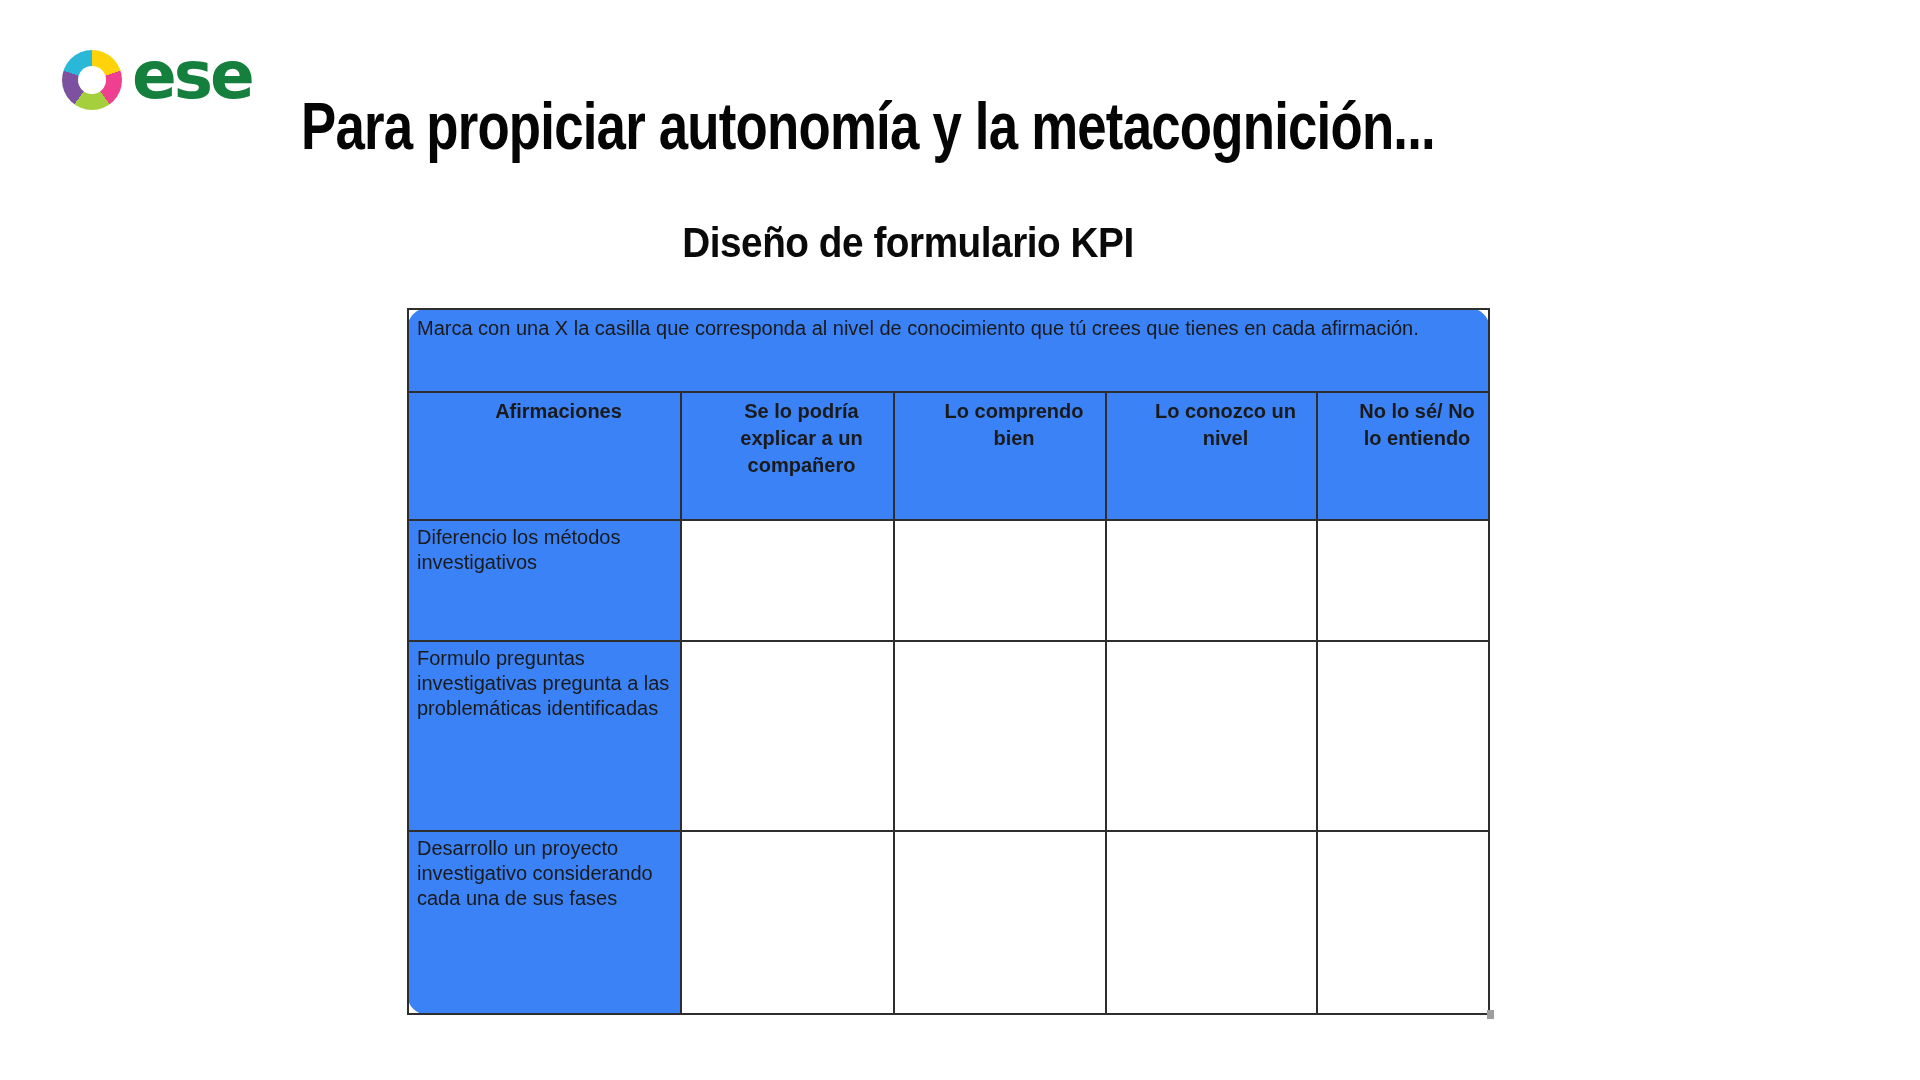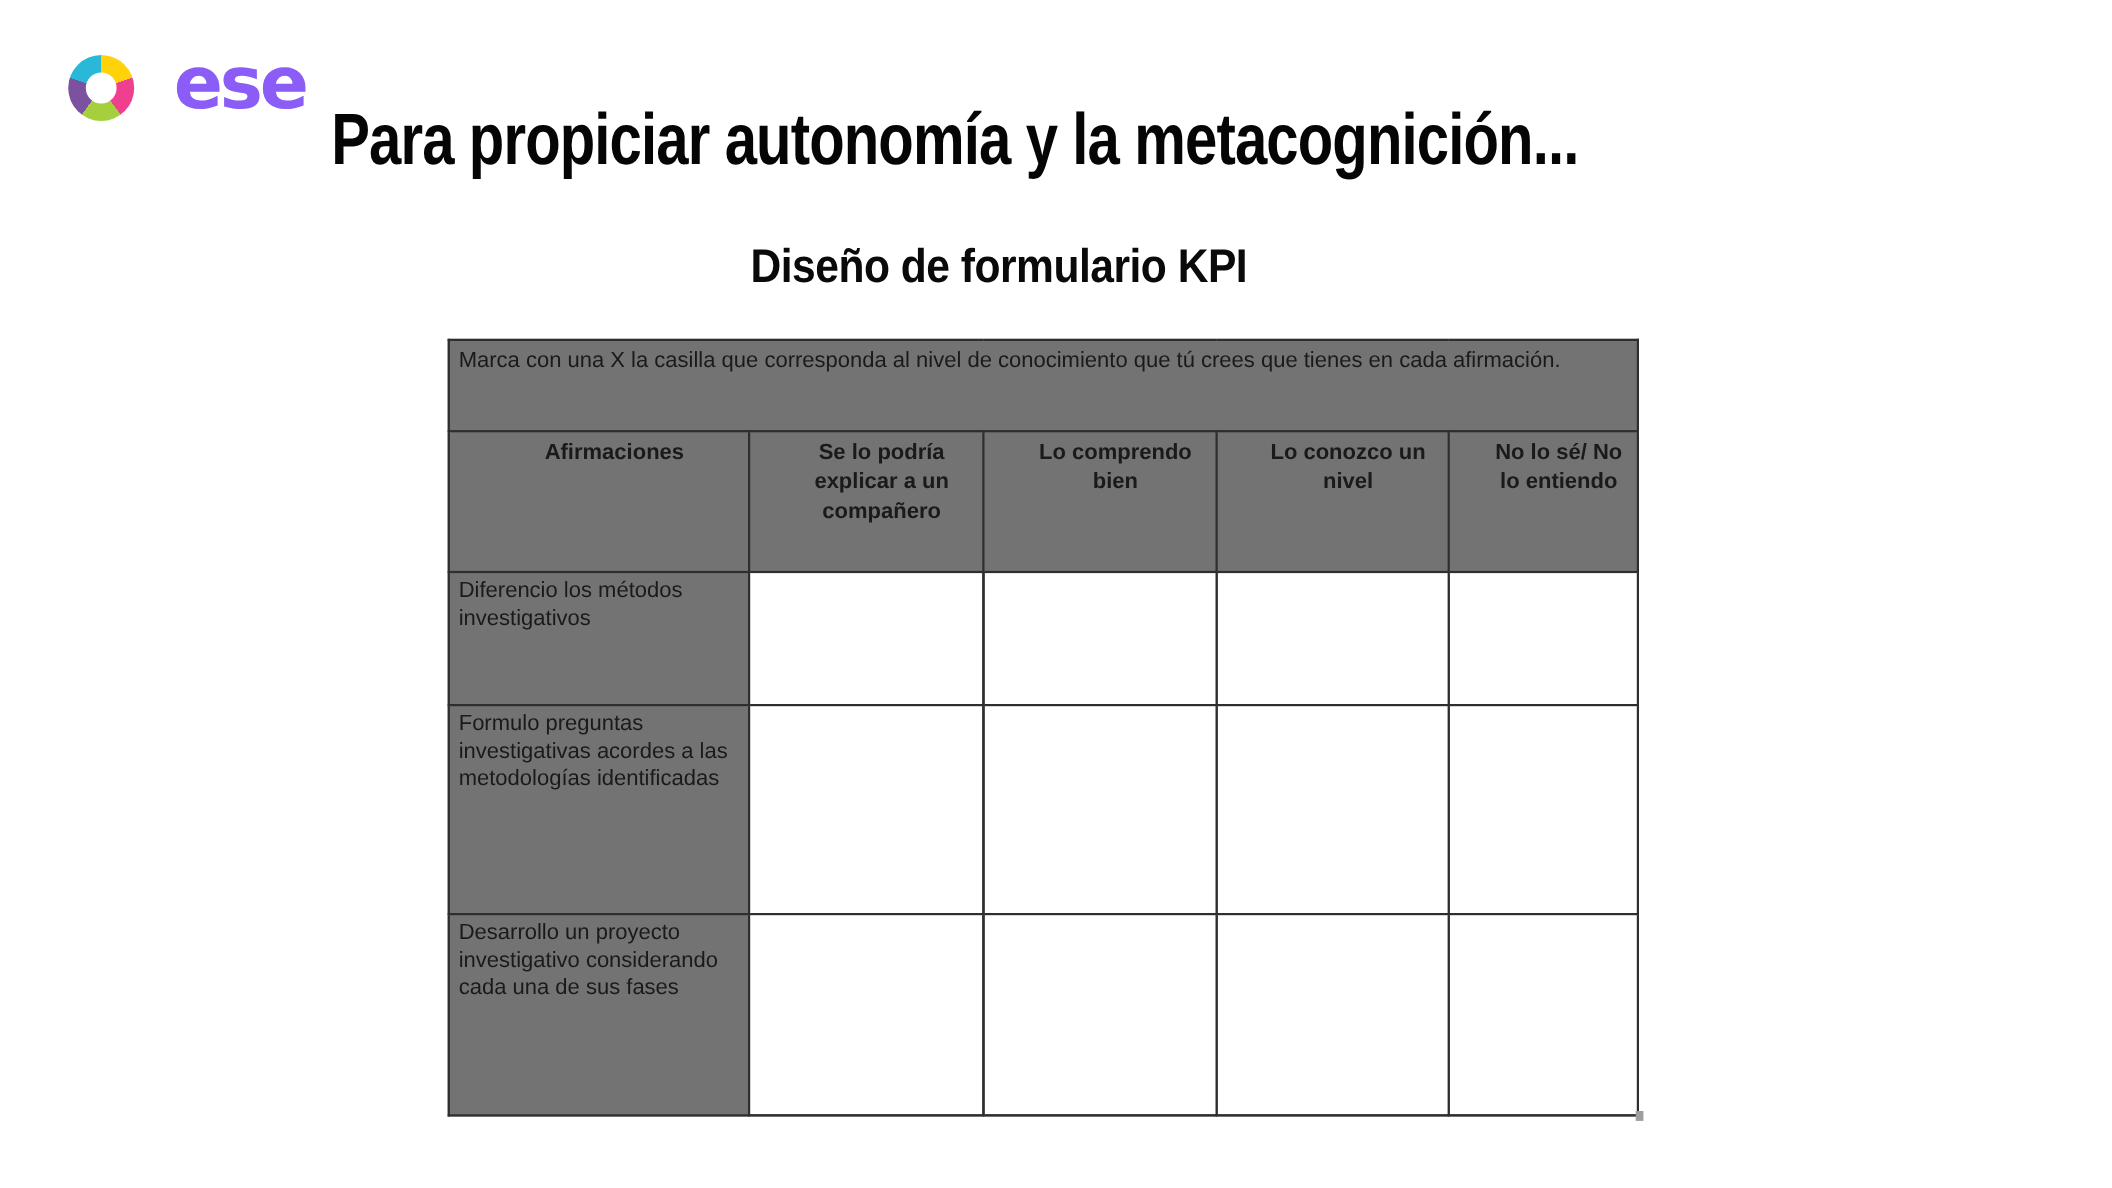--- a/index.html
+++ b/index.html
@@ -14,37 +14,37 @@
     background:conic-gradient(from 0deg,
       var(--c-yellow) 0deg 72deg,
       var(--c-pink)   72deg 144deg,
       var(--c-green)  144deg 216deg,
       var(--c-purple) 216deg 288deg,
       var(--c-cyan)   288deg 360deg);
   }
   .logo-ring::after{content:"";position:absolute;inset:16px;background:#fff;border-radius:50%;}
   .logo-text{
     font-family:"DejaVu Sans",sans-serif;font-weight:700;font-size:66px;line-height:60px;
-    letter-spacing:-3px;color:#8b5cf6;margin-top:-8px;margin-left:26px;
+    letter-spacing:-3px;color:#15803d;margin-top:-8px;
   }
   
   .page-title{
     position:absolute;top:88px;left:868px;transform:translateX(-50%) scaleX(0.8);
     transform-origin:center top;white-space:nowrap;
     font-size:66px;font-weight:800;letter-spacing:-1px;color:#050505;
   }
   .page-subtitle{
     position:absolute;top:218px;left:908px;transform:translateX(-50%) scaleX(0.9);
     transform-origin:center top;white-space:nowrap;
     font-size:43px;font-weight:800;letter-spacing:-0.5px;color:#0a0a0a;
   }
   
   .kpi-table{
     position:absolute;left:407px;top:308px;width:1081px;height:707px;
-    border-collapse:collapse;table-layout:fixed;background:#737373;
+    border-collapse:collapse;table-layout:fixed;background:#3b82f6;border-radius:21px;
   }
   .kpi-table td,.kpi-table th{
     border:2px solid #2e2e2e;vertical-align:top;padding:4px 8px;
     font-size:20px;color:#1a1a1a;overflow:hidden;
   }
   tr.r-instruction{height:67px;}
   tr.r-header{height:103px;}
   tr.r-row1{height:98px;}
   tr.r-row2{height:153px;}
   tr.r-row3{height:152px;}
@@ -94,21 +94,21 @@
       <th>No lo sé/ No lo entiendo</th>
     </tr>
     <tr class="r-row1">
       <td class="statement-cell">Diferencio los métodos investigativos</td>
       <td class="answer-cell"></td>
       <td class="answer-cell"></td>
       <td class="answer-cell"></td>
       <td class="answer-cell"></td>
     </tr>
     <tr class="r-row2">
-      <td class="statement-cell">Formulo preguntas investigativas acordes a las metodologías identificadas</td>
+      <td class="statement-cell">Formulo preguntas investigativas pregunta a las problemáticas identificadas</td>
       <td class="answer-cell"></td>
       <td class="answer-cell"></td>
       <td class="answer-cell"></td>
       <td class="answer-cell"></td>
     </tr>
     <tr class="r-row4">
       <td class="statement-cell">Desarrollo un proyecto investigativo considerando cada una de sus fases</td>
       <td class="answer-cell"></td>
       <td class="answer-cell"></td>
       <td class="answer-cell"></td>

